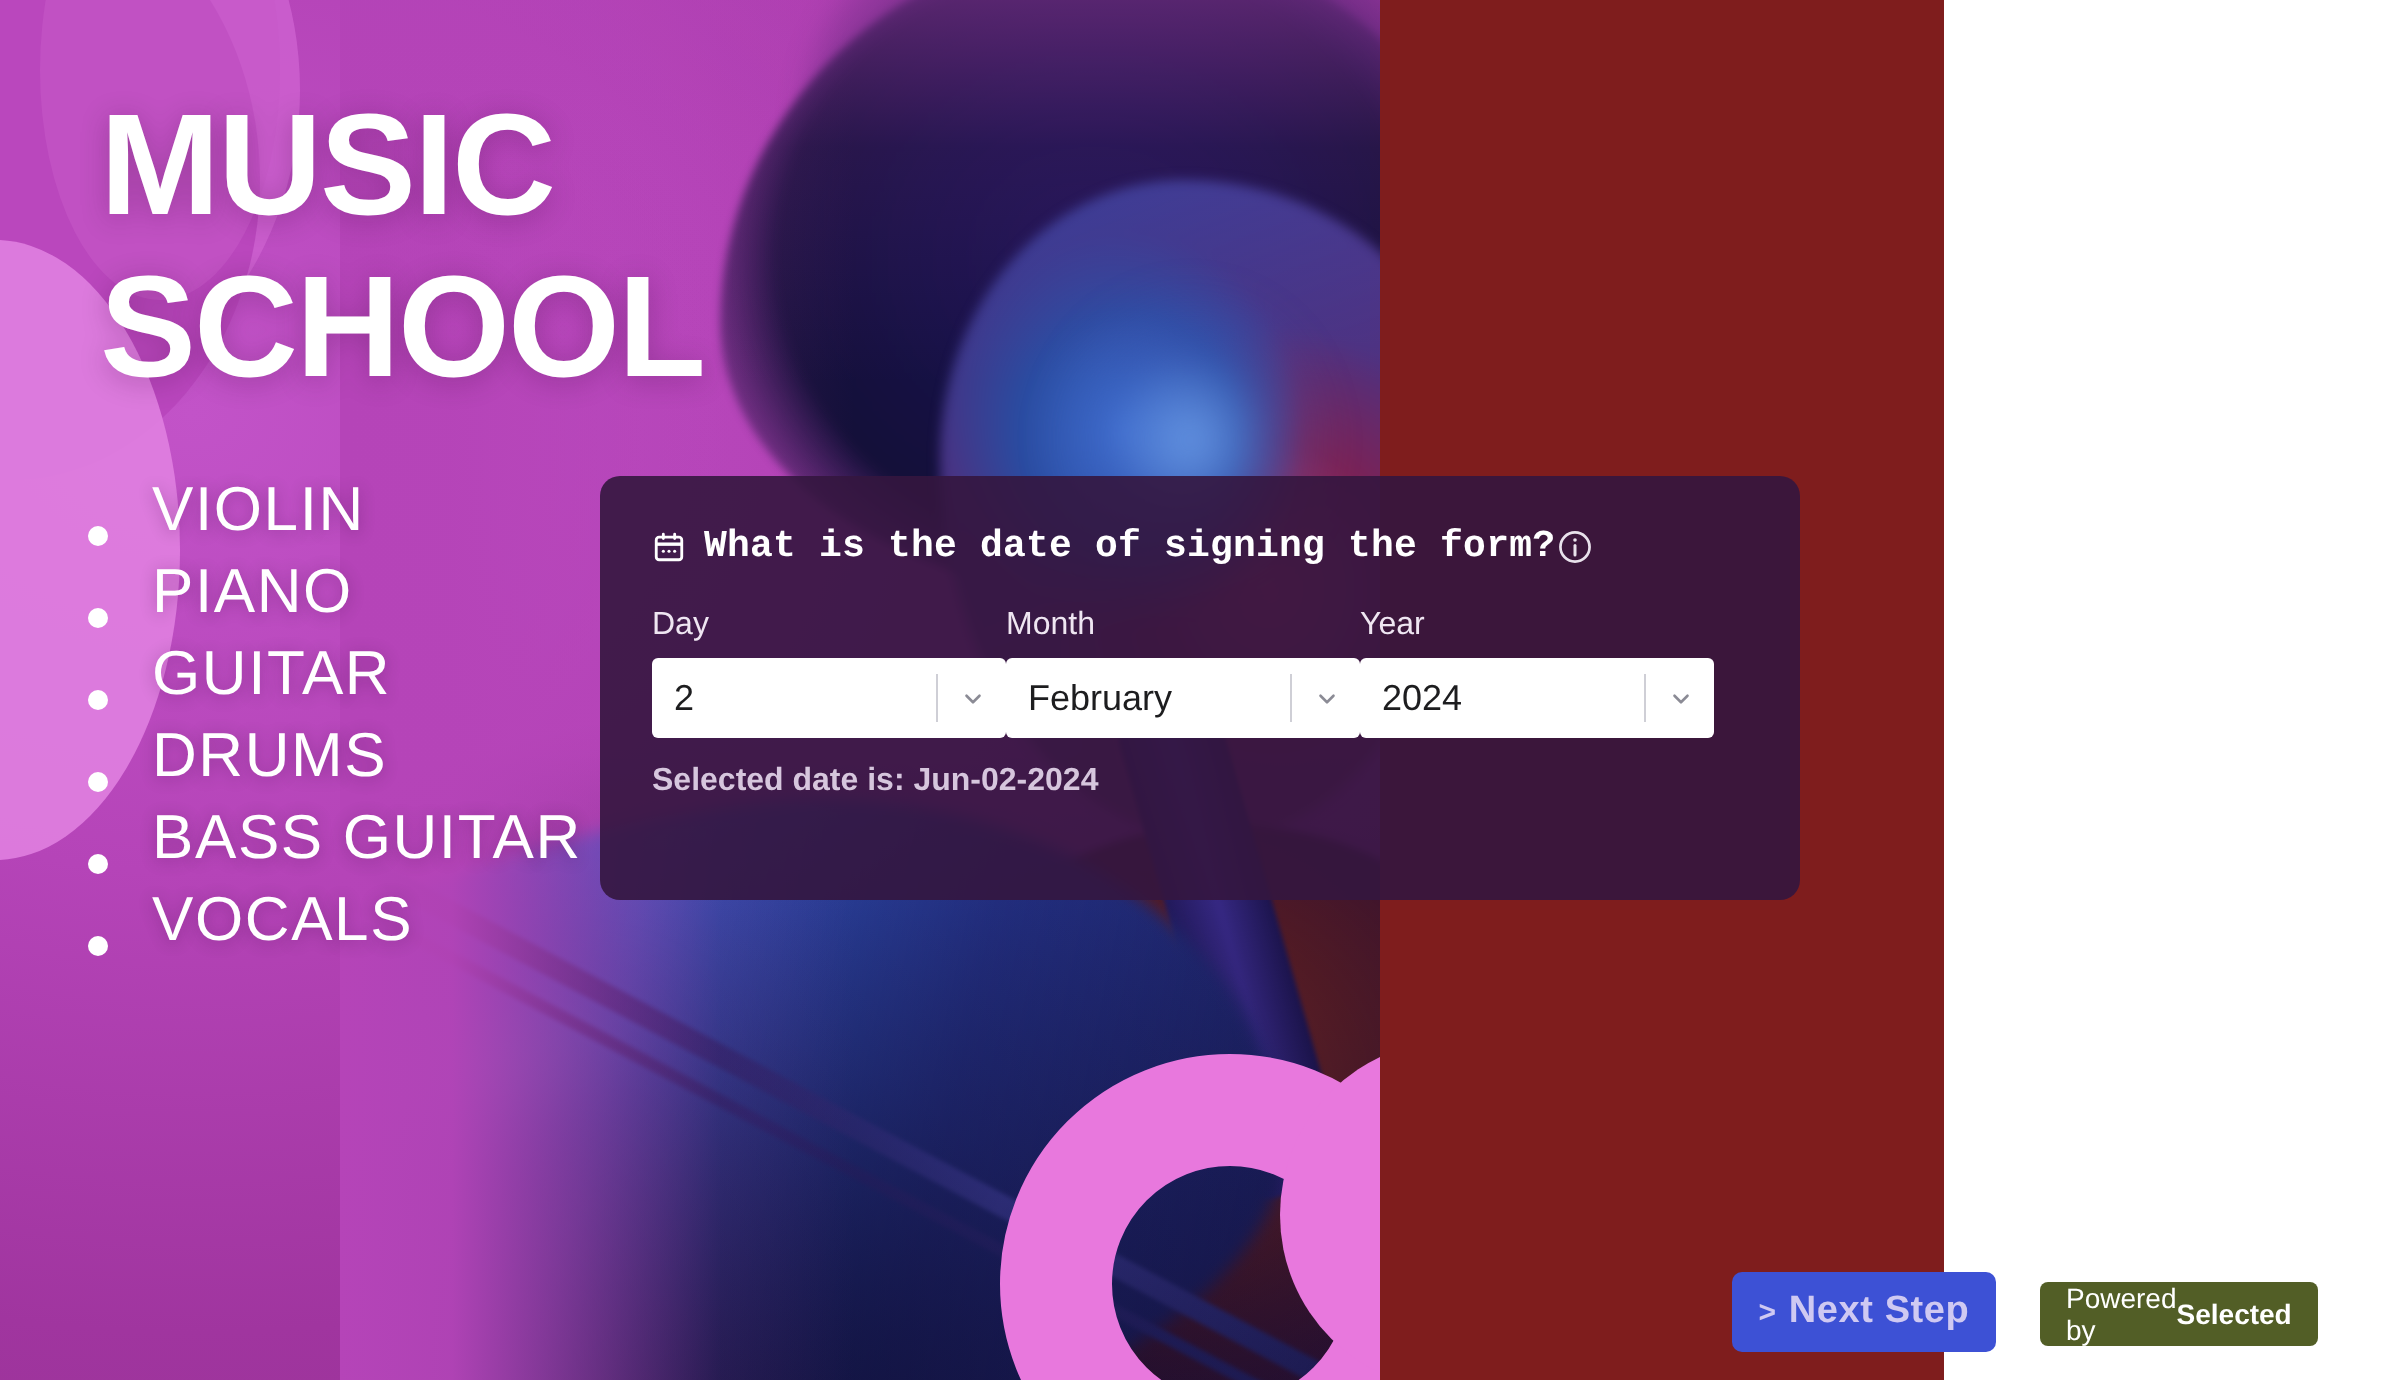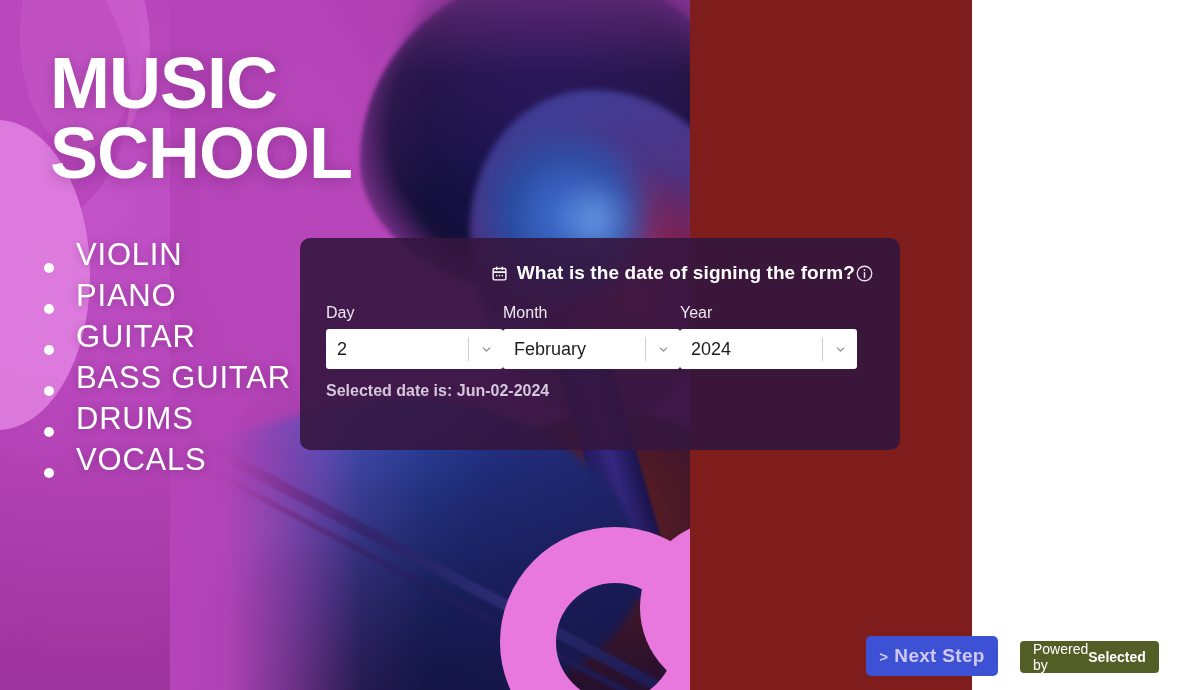--- a/index.html
+++ b/index.html
@@ -179,21 +179,21 @@
   .poster-title {
     position: absolute;
     left: 50px; top: 48px;
     color: #ffffff;
     font-weight: 700;
     font-size: 72px;
     line-height: 70px;
     letter-spacing: -1px;
     text-shadow: 0 2px 14px rgba(60,10,60,.28);
   }
-  .poster-title .l2 { display: block; }
+  .poster-title .l2 { display: block; margin-top: 11px; }
 
   .instrument-list {
     position: absolute;
     left: 44px; top: 232px;
     list-style: none;
     color: #ffffff;
   }
   .instrument-list li {
     display: flex;
     align-items: flex-end;
@@ -217,22 +217,23 @@
     left: 300px; top: 238px;
     width: 600px; height: 212px;
     border-radius: 10px;
     background: rgba(52, 22, 63, 0.90);
     padding: 22px 26px 0 26px;
   }
 
   .card-head {
     display: flex;
     align-items: center;
-    justify-content: flex-end;
+    justify-content: flex-start;
     height: 26px;
+    font-family: Liberation Mono, monospace;
   }
   .card-head-left { display: flex; align-items: center; gap: 9px; }
   .card-title {
     color: #ffffff;
     font-size: 19px;
     font-weight: 700;
     letter-spacing: .1px;
     white-space: nowrap;
   }
   .cal-icon svg, .info-icon svg { display: block; }
@@ -366,25 +367,25 @@
       <li>
         <span class="bullet"></span>
         <span>PIANO</span>
       </li>
       <li>
         <span class="bullet"></span>
         <span>GUITAR</span>
       </li>
       <li>
         <span class="bullet"></span>
+        <span>DRUMS</span>
+      </li>
+      <li>
+        <span class="bullet"></span>
         <span>BASS GUITAR</span>
-      </li>
-      <li>
-        <span class="bullet"></span>
-        <span>DRUMS</span>
       </li>
       <li>
         <span class="bullet"></span>
         <span>VOCALS</span>
       </li>
     </ul>
   </div>
 
   <div class="date-card">
 

